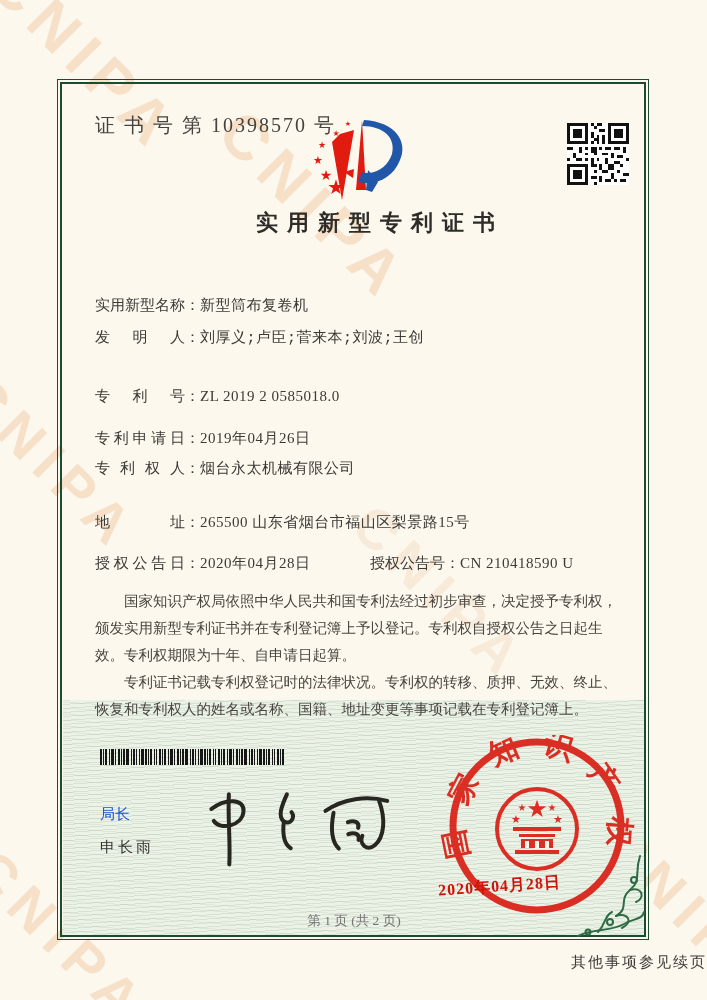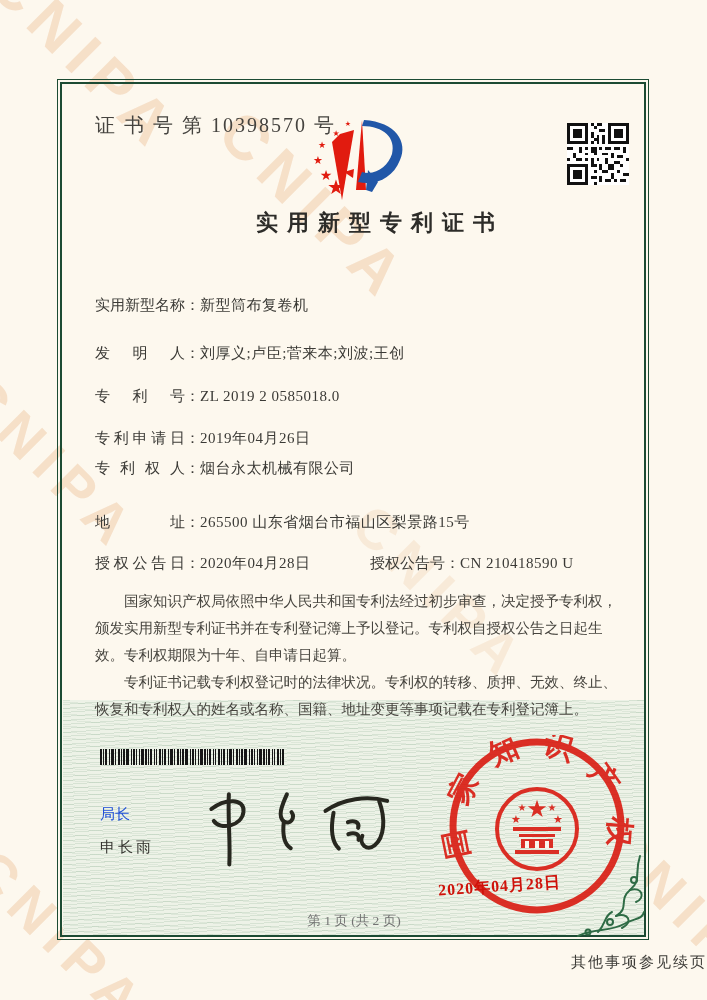--- a/index.html
+++ b/index.html
@@ -127,21 +127,21 @@
           <path d="M8 0h1v1H8zM10 0h2v1h-2zM9 1h1v1H9zM11 2h2v1h-2zM8 3h1v2H8zM10 4h1v1h-1zM12 4h1v2h-1zM9 5h2v1H9zM8 6h1v1H8zM10 6h1v1h-1zM12 6h1v1h-1zM0 8h2v1H0zM4 8h1v2H4zM6 8h1v1H6zM8 8h2v2H8zM11 8h1v1h-1zM13 8h2v1h-2zM16 8h2v1h-2zM19 8h1v2h-1zM2 10h1v2H2zM6 10h1v1H6zM9 10h1v1H9zM12 10h2v1h-2zM15 10h1v2h-1zM17 11h2v1h-2zM0 12h1v1H0zM3 12h2v1H3zM6 12h1v1H6zM8 12h1v2H8zM10 12h1v1h-1zM13 12h1v2h-1zM20 12h1v1h-1zM16 13h2v1h-2zM8 14h2v1H8zM11 14h1v2h-1zM14 14h2v2h-2zM18 14h1v1h-1zM9 16h1v1H9zM12 16h2v1h-2zM17 16h1v1h-1zM15 17h1v2h-1zM19 17h2v1h-2zM8 18h2v1H8zM11 18h1v2h-1zM13 19h2v1h-2zM16 19h1v1h-1zM18 19h2v1h-2zM9 20h1v1H9z"></path>
         </g>
       </svg>
     </div>
 
     <div class="title">实用新型专利证书</div>
 
     <div class="frow" style="top:296px;">
       <span class="flabel">实用新型名称</span><span>：</span><span class="fvalue">新型筒布复卷机</span>
     </div>
-    <div class="frow" style="top:344px;">
+    <div class="frow" style="top:328px;font-family:Liberation Mono, monospace;">
       <span class="flabel">发明人</span><span>：</span><span class="fvalue">刘厚义;卢臣;菅来本;刘波;王创</span>
     </div>
     <div class="frow" style="top:387px;">
       <span class="flabel">专利号</span><span>：</span><span class="fvalue">ZL 2019 2 0585018.0</span>
     </div>
     <div class="frow" style="top:429px;">
       <span class="flabel">专利申请日</span><span>：</span><span class="fvalue">2019年04月26日</span>
     </div>
     <div class="frow" style="top:459px;">
       <span class="flabel">专利权人</span><span>：</span><span class="fvalue">烟台永太机械有限公司</span>

